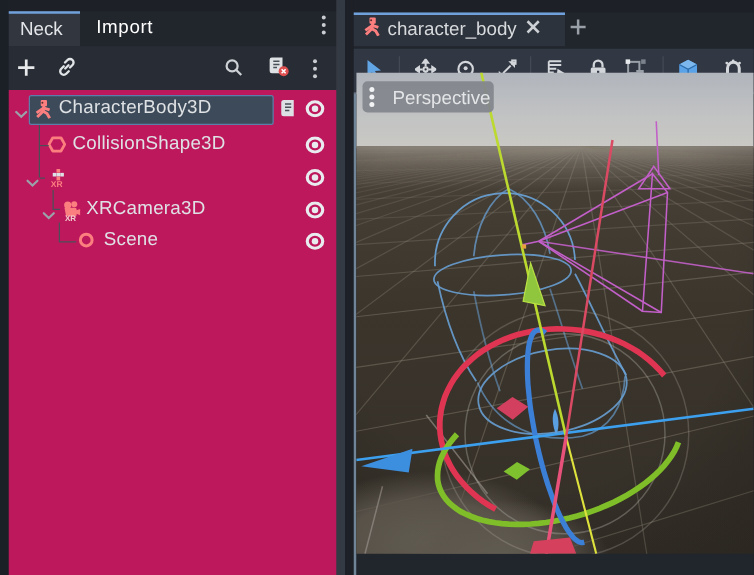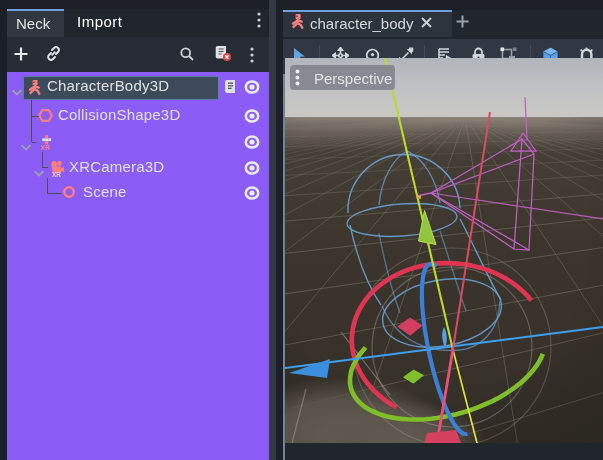--- a/index.html
+++ b/index.html
@@ -11,21 +11,21 @@
 #ltabbar{left:7px;top:0;width:263px;height:37px;background:#21262d}
 #ltop{left:7px;top:0;width:263px;height:9px;background:#1d2127}
 #scenetab{left:7px;top:9px;width:57px;height:28px;background:#31363f;border-top:2px solid #70a1dd}
 #scenetab span{position:absolute;left:9px;top:4px;font-size:15px;color:#e3e5e8}
 #importtab{left:64px;top:9px;width:72px;height:28px}
 #importtab span{position:absolute;left:13px;top:4px;font-size:15px;color:#ffffff;letter-spacing:0.5px}
 #ltoolbar{left:7px;top:37px;width:263px;height:35px;background:#282d35}
 #filter{left:73px;top:41px;width:132px;height:26px;background:#21252d;border-radius:5px;border:1px solid #1c2026}
 #filter span{position:absolute;left:9px;top:3px;font-size:15px;color:#7d838c}
 
-#tree{left:7px;top:72px;width:263px;height:388px;background:#8b5cf6}
+#tree{left:7px;top:72px;width:263px;height:388px;background:#be185d}
 .row{position:absolute;height:26px;width:263px}
 .rowtxt{position:absolute;top:3px;font-size:15px;color:#dfe2e5;white-space:nowrap;letter-spacing:0.2px}
 #selbox{left:16px;top:2px;width:196px;height:24px;background:#3d4a59;border:1px solid #5b7fa8;border-radius:2px}
 .guide{position:absolute;background:#4a4f57}
 
 #gap{left:270px;top:0;width:13px;height:460px;background:#1d2127}
 #right{left:283px;top:0;width:320px;height:460px;background:#21262d}
 #rtop{left:283px;top:0;width:320px;height:10px;background:#1d2127}
 #rtab{left:283px;top:10px;width:169px;height:27px;background:#2d333c;border-top:2px solid #70a1dd}
 #rtab .t{position:absolute;left:27px;top:3px;font-size:15px;color:#d7dadd}

